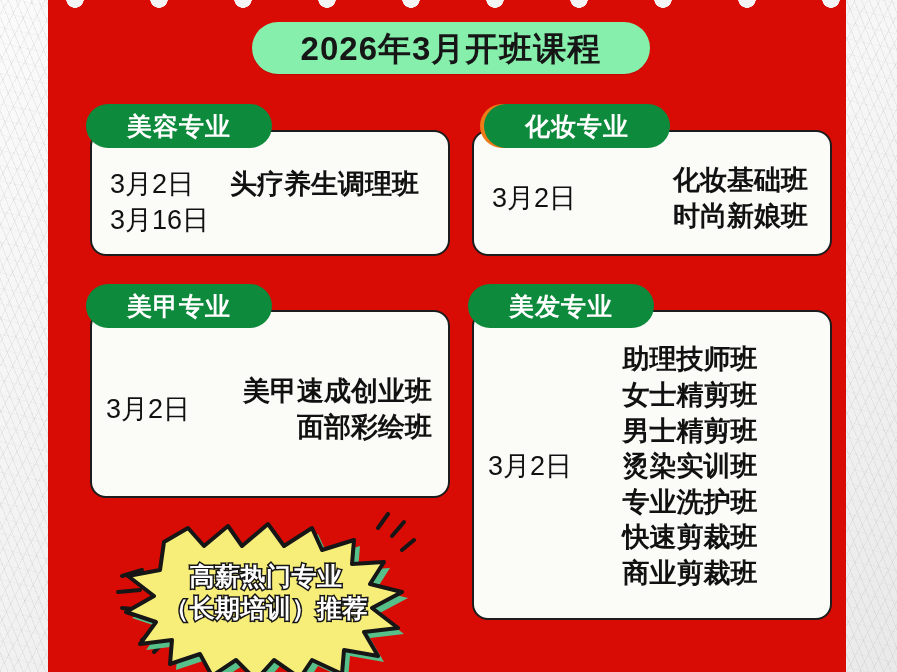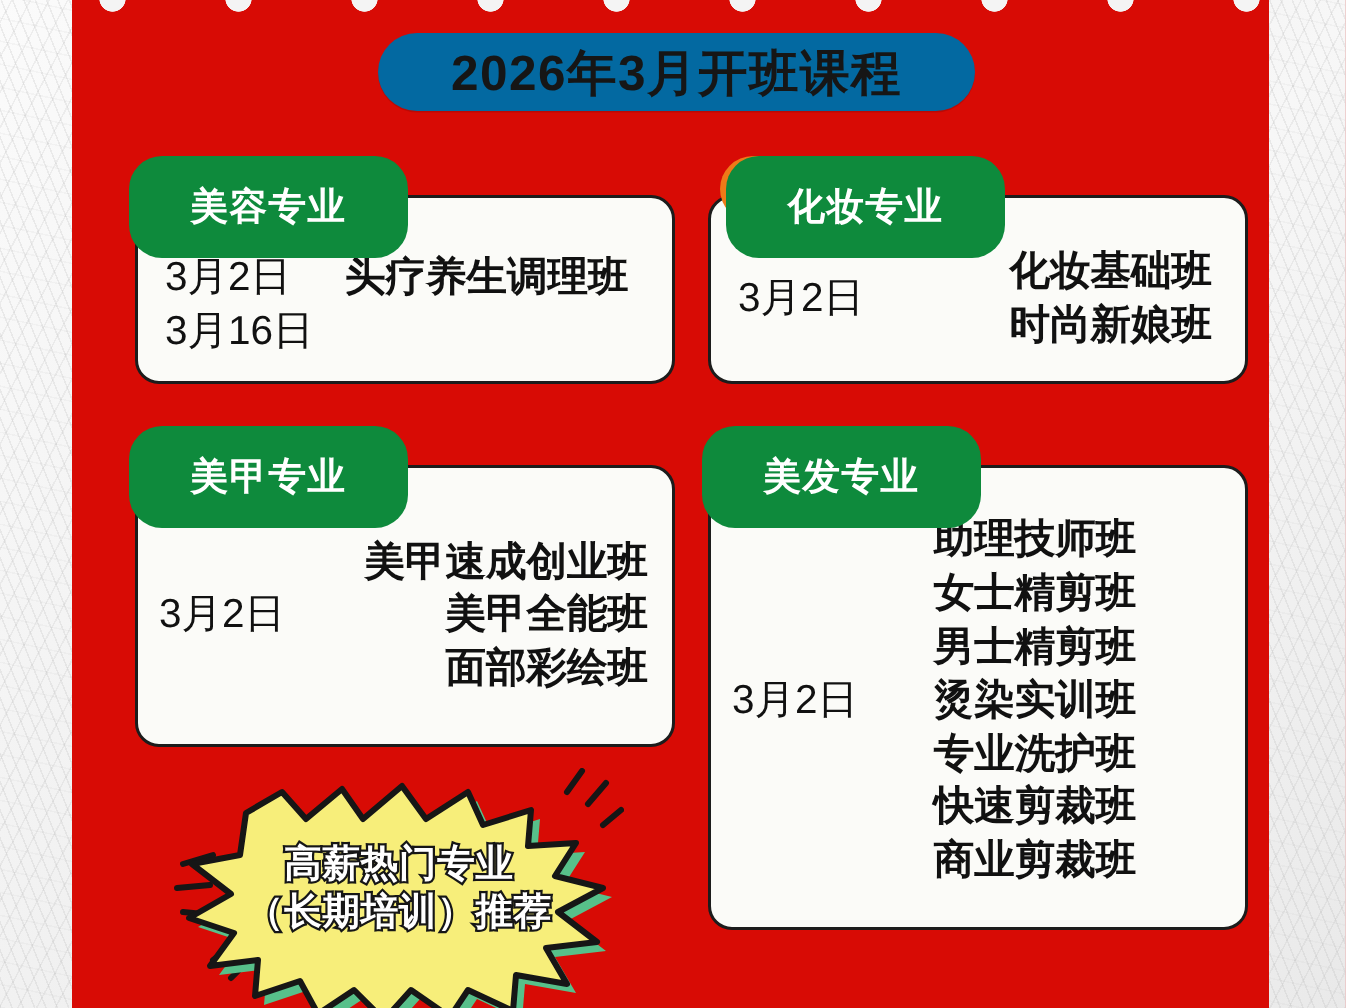--- a/index.html
+++ b/index.html
@@ -31,39 +31,39 @@
     position:absolute;left:48px;top:-10px;width:798px;height:22px;
     background-image:radial-gradient(circle 9px at 9px 9px, #f4f4f4 0 8.6px, rgba(0,0,0,0) 9px);
     background-size:84px 22px;
     background-position:18px 0;
     background-repeat:repeat-x;
   }
 
   
   .title-pill{
     position:absolute;left:252px;top:22px;width:398px;height:52px;
-    background:#0369a1;border-radius:26px;
+    background:#86efac;border-radius:26px;
     display:flex;align-items:center;justify-content:center;
     box-shadow:0 1px 0 rgba(0,0,0,.12);
   }
   .title-pill .t{
     font-size:33px;font-weight:bold;color:#161616;letter-spacing:1px;
     white-space:nowrap;line-height:1;
   }
 
   
   .block{position:absolute;}
 
   .tab-wrap{position:absolute;left:0;top:0;height:44px;z-index:4;}
   .tab-layer{position:absolute;top:0;height:44px;border-radius:22px;}
   .tab-yellow{background:#f7c325;}
   .tab-orange{background:#ef7a18;}
   .tab-green{
     background:#0e8a3c;display:flex;align-items:center;justify-content:center;
-    padding:12px 18px;
+    padding:0 18px;
   }
   .tab-green .lbl{
     color:#ffffff;font-size:25px;font-weight:bold;letter-spacing:1px;
     white-space:nowrap;line-height:1;
   }
 
   .card{
     position:absolute;left:12px;
     background:#fbfbf8;border:2.5px solid #1c1c1c;border-radius:16px;
     z-index:2;box-sizing:border-box;
@@ -151,21 +151,20 @@
         <span class="lbl">化妆专业</span>
       </div>
     </div>
   </div>
 
   <div class="block" style="left:78px;top:284px;width:372px;height:214px;">
     <div class="card" style="top:26px;width:360px;height:188px;padding:26px 16px 14px 14px;">
       <div class="date">3月2日</div>
       <div class="courses" style="text-align:right;">
         <span class="c">美甲速成创业班</span>
-        <span class="c">美甲全能班</span>
         <span class="c">面部彩绘班</span>
       </div>
     </div>
     <div class="tab-wrap" style="left:8px;top:0;">
       <div class="tab-layer tab-yellow" style="left:22px;width:150px;"></div>
       <div class="tab-layer tab-orange" style="left:12px;width:150px;"></div>
       <div class="tab-layer tab-green" style="left:0;width:150px;">
         <span class="lbl">美甲专业</span>
       </div>
     </div>

